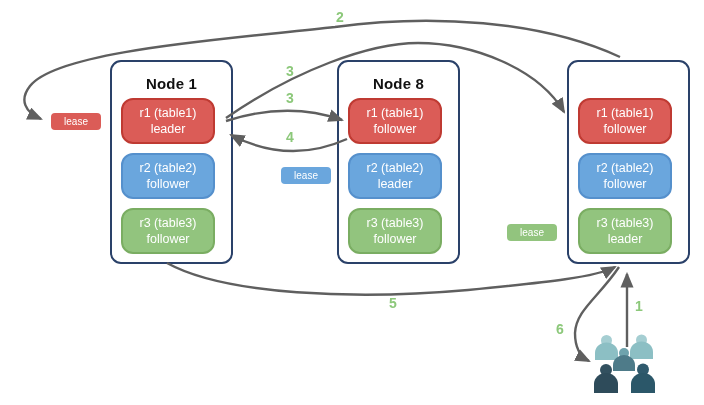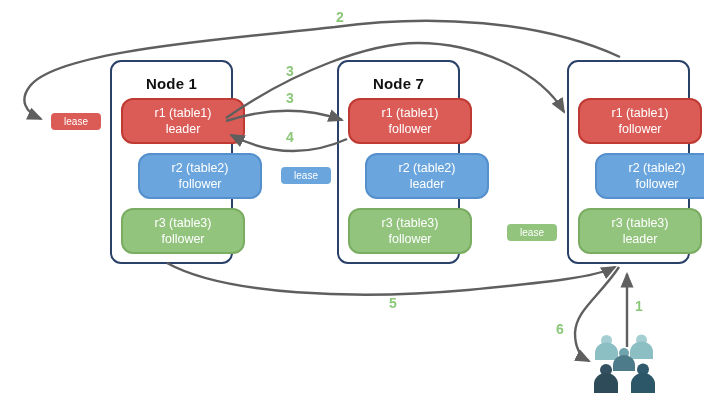--- a/index.html
+++ b/index.html
@@ -14,27 +14,27 @@
     box-sizing:border-box;
   }
   .node-1 { left:110px; }
   .node-2 { left:337px; }
   .node-3 { left:567px; }
   .node-title {
     margin-top:13px; text-align:center; font-weight:bold;
     font-size:15px; color:#111111; letter-spacing:0.2px;
   }
   .replica {
-    position:absolute; left:9px; width:124px; height:46px;
+    position:absolute; left:9px; width:94px; height:46px;
     border-radius:12px; border:2px solid; box-sizing:border-box;
     color:#ffffff; font-size:12.5px; line-height:1.3; text-align:center;
     display:flex; flex-direction:column; align-items:center; justify-content:center;
   }
   .replica.pos-0 { top:36px; }
-  .replica.pos-1 { top:91px;margin-left:17px; }
+  .replica.pos-1 { top:91px; }
   .replica.pos-2 { top:146px; }
   .red   { background:#db5c57; border-color:#bf3a32; }
   .blue  { background:#6aa6dd; border-color:#5590cc; }
   .green { background:#92c47e; border-color:#7aad62;justify-content:center; }
   .lease {
     position:absolute; width:54px; height:21px;
     border-radius:6px; border:2px solid; box-sizing:border-box;
     color:#ffffff; font-size:10px;
     display:flex; align-items:center; justify-content:center;
   }
@@ -71,21 +71,21 @@
       <span>r2 (table2)</span>
       <span>follower</span>
     </div>
     <div class="replica pos-2 green">
       <span>r3 (table3)</span>
       <span>follower</span>
     </div>
   </div>
 
   <div class="node node-2">
-    <div class="node-title">Node 7</div>
+    <div class="node-title">Node 8</div>
     <div class="replica pos-0 red">
       <span>r1 (table1)</span>
       <span>follower</span>
     </div>
     <div class="replica pos-1 blue">
       <span>r2 (table2)</span>
       <span>leader</span>
     </div>
     <div class="replica pos-2 green">
       <span>r3 (table3)</span>

